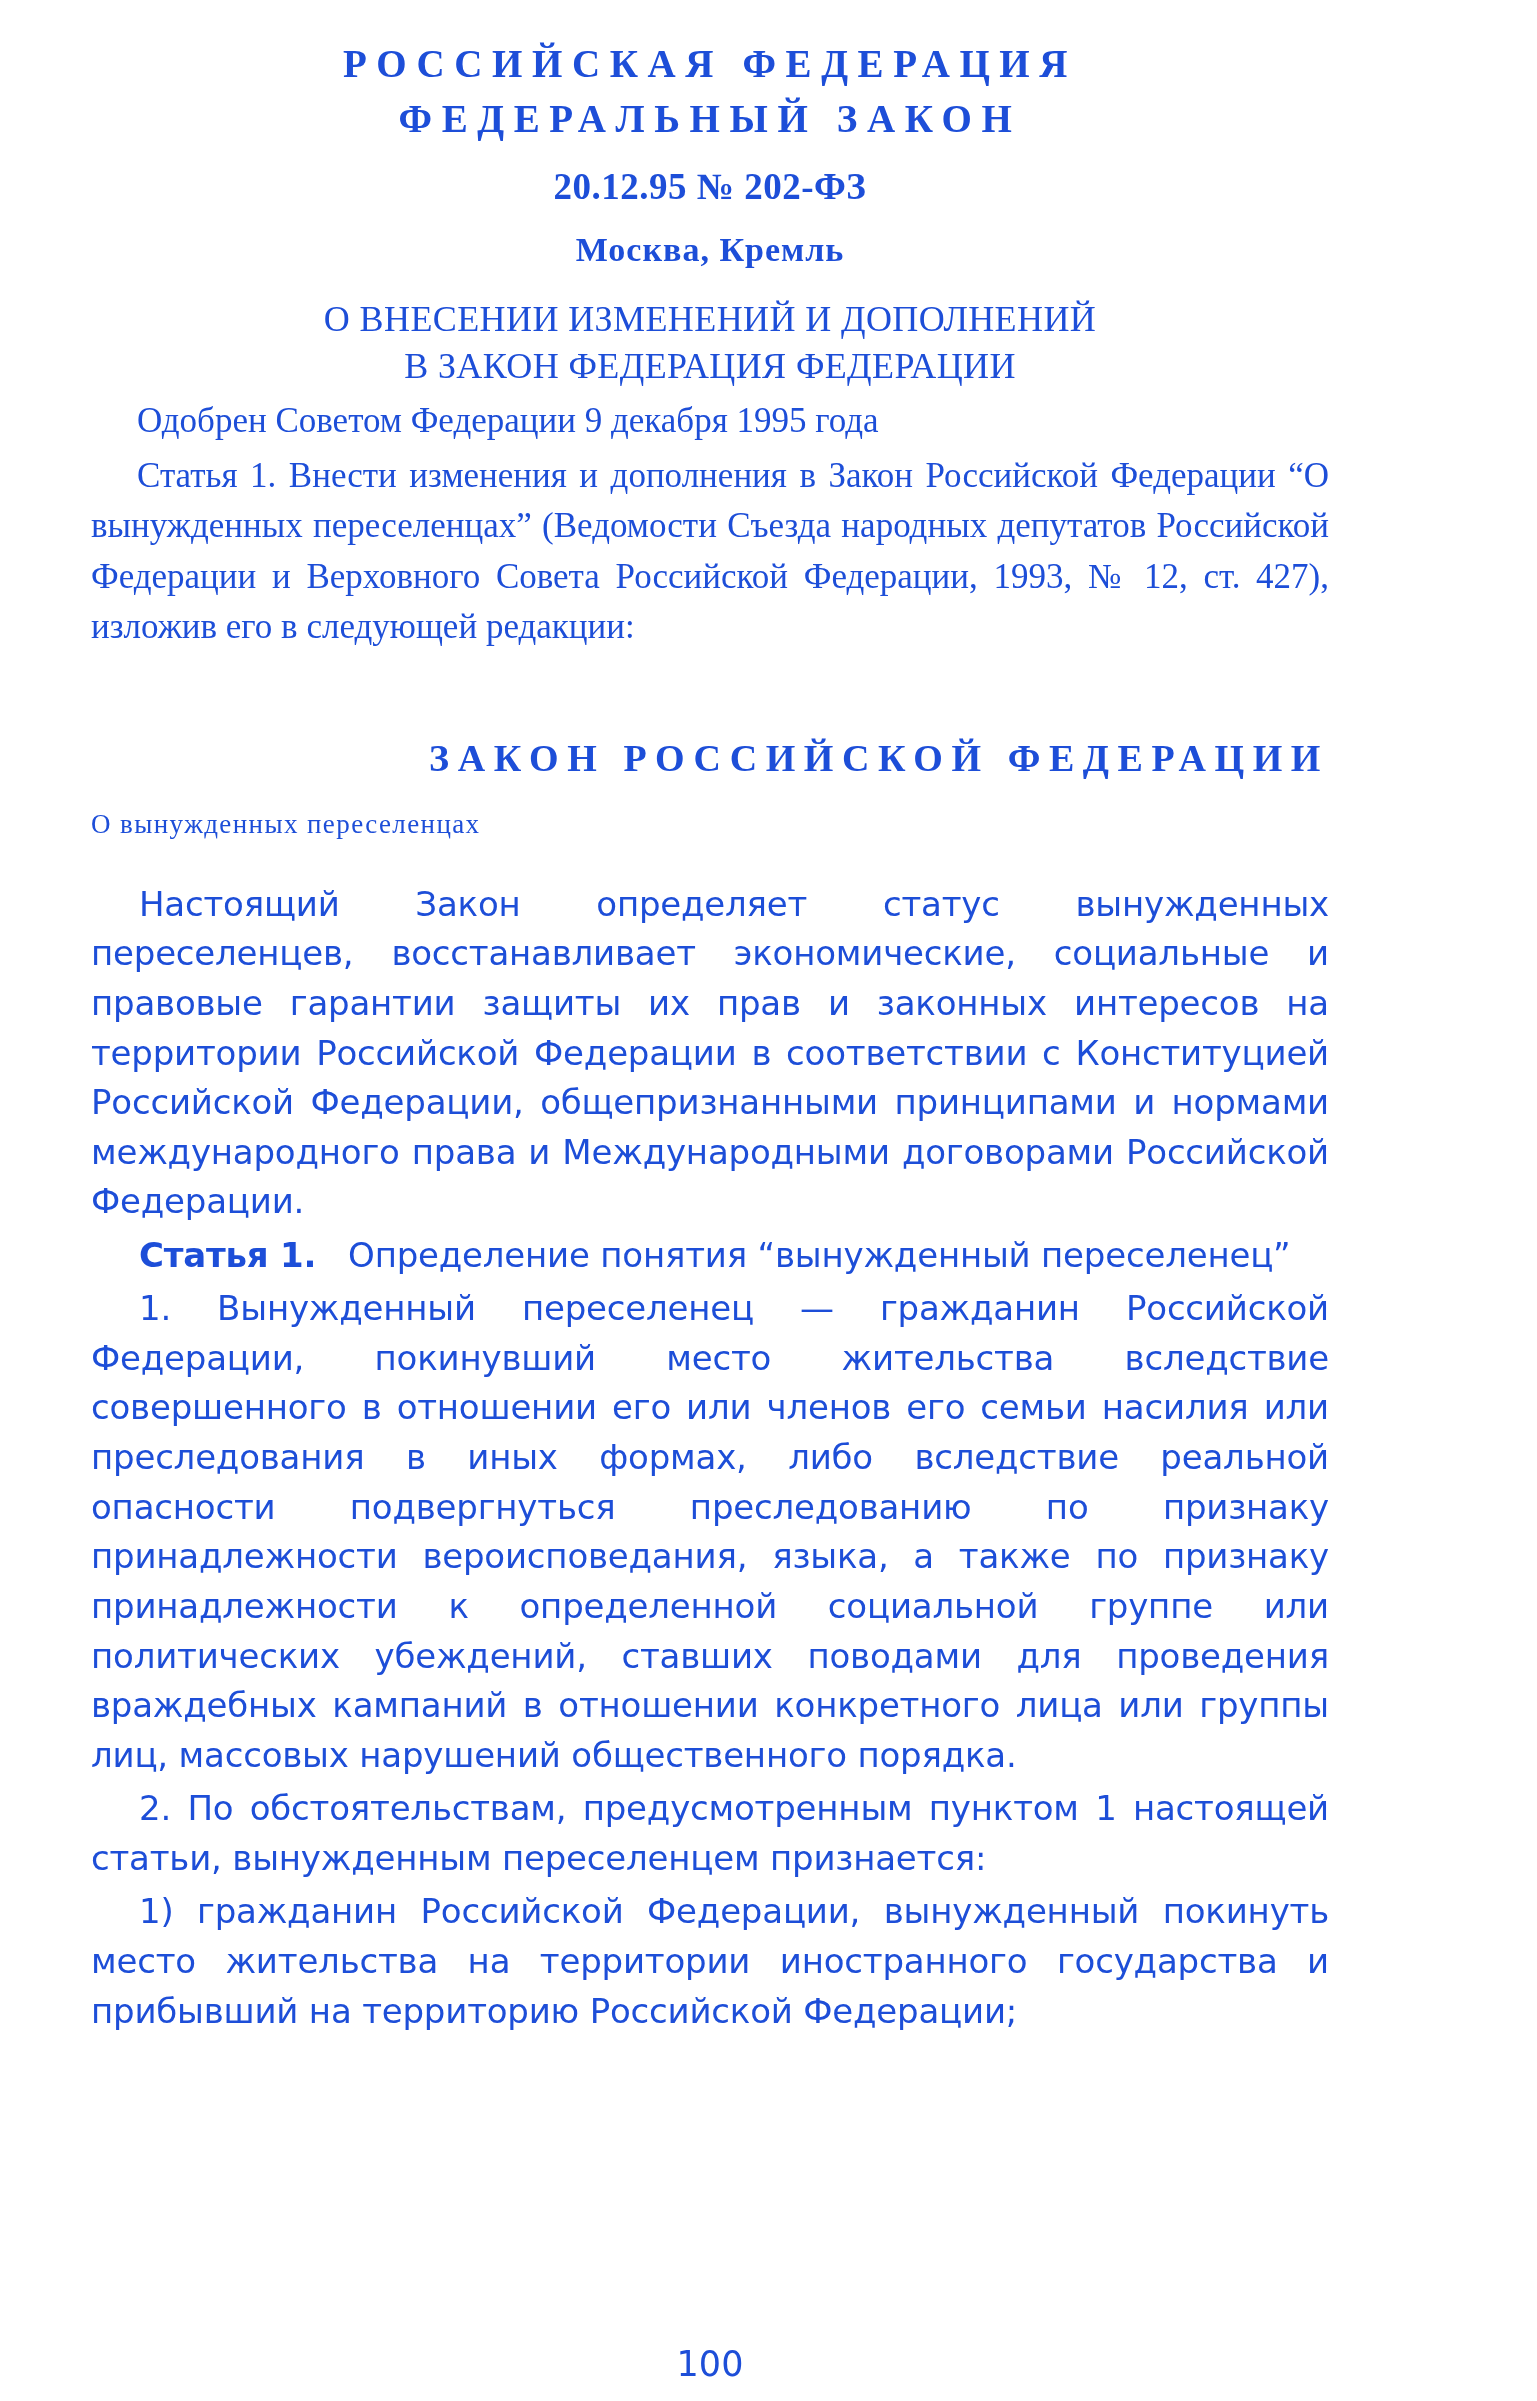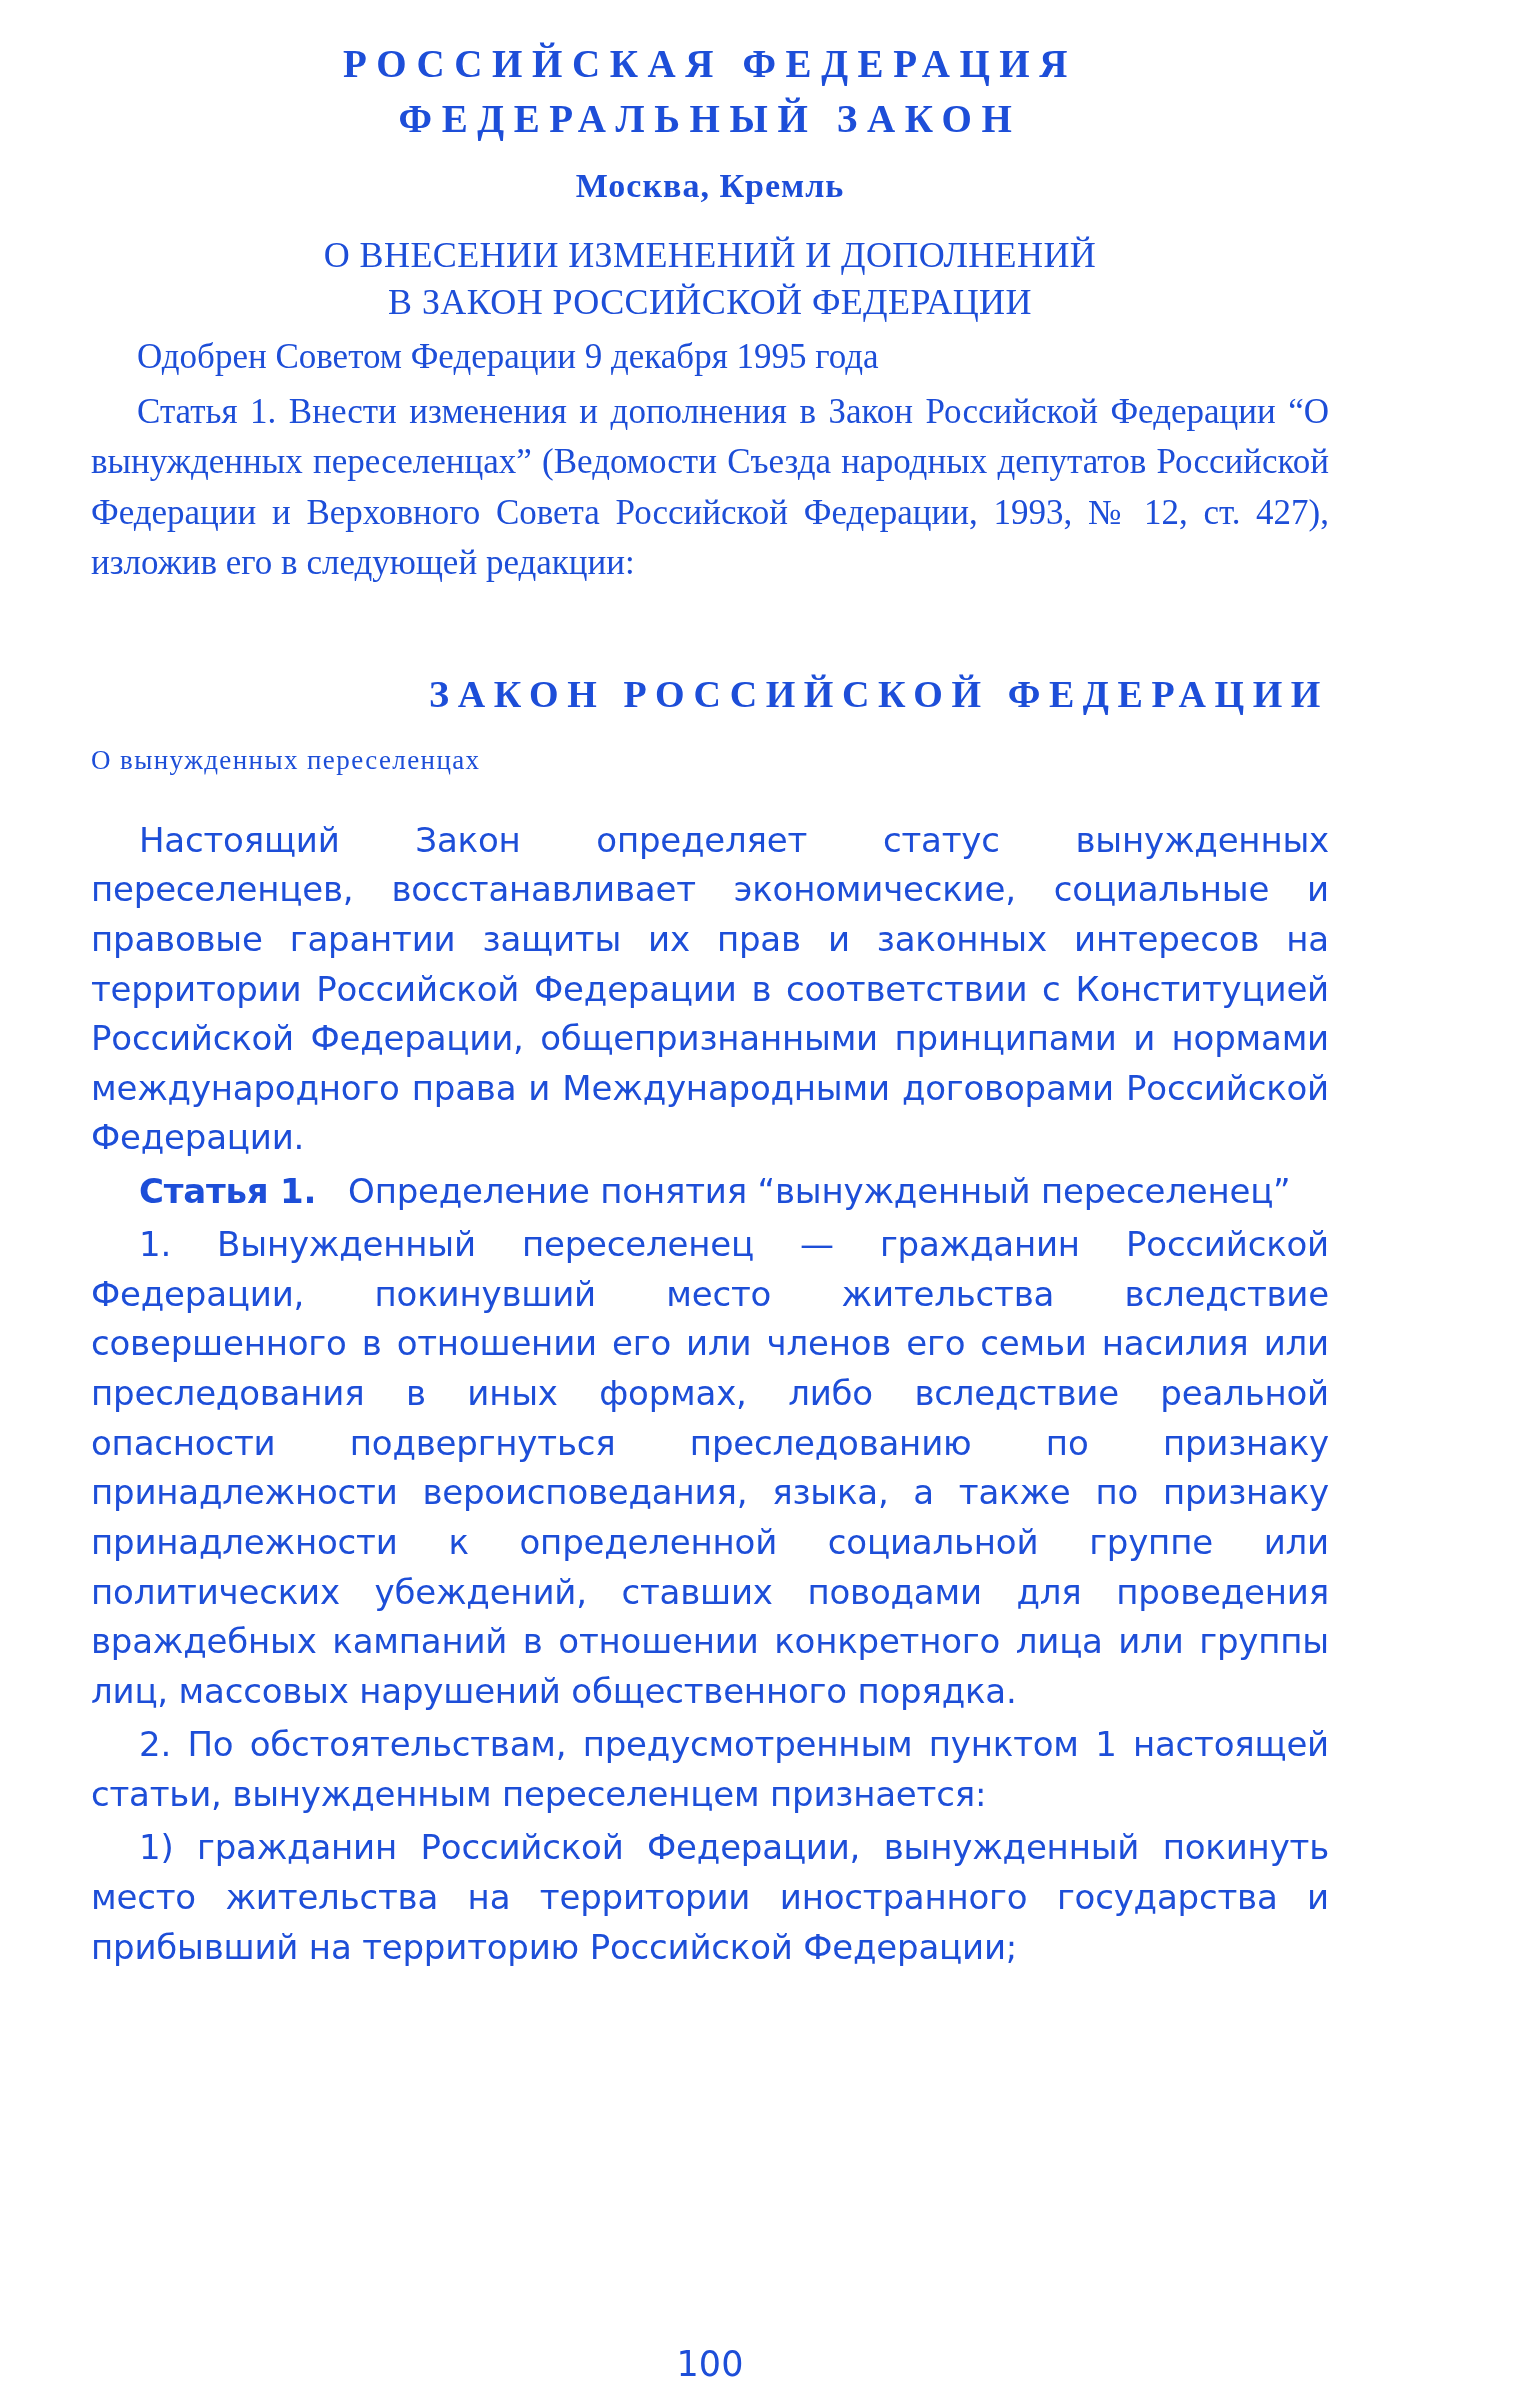--- a/index.html
+++ b/index.html
@@ -113,25 +113,26 @@
     font-family: "DejaVu Sans", sans-serif;
   }
 </style>
 </head>
 <body>
 
 <div class="page">
 
   <div class="hdr-line1">РОССИЙСКАЯ ФЕДЕРАЦИЯ</div>
   <div class="hdr-line2">ФЕДЕРАЛЬНЫЙ ЗАКОН</div>
+  <div class="hdr-number">20.12.95 № 202-ФЗ</div>
   <div class="hdr-place">Москва, Кремль</div>
 
   <div class="hdr-title">
     <div>О ВНЕСЕНИИ ИЗМЕНЕНИЙ И ДОПОЛНЕНИЙ</div>
-    <div>В ЗАКОН РОССИЙСКОЙ ФЕДЕРАЦИИ</div>
+    <div>В ЗАКОН ФЕДЕРАЦИЯ ФЕДЕРАЦИИ</div>
   </div>
 
   <div class="adopt second">Одобрен Советом Федерации 9 декабря 1995 года</div>
 
   <div class="para">Статья 1. Внести изменения и дополнения в Закон Российской Федерации “О вынужденных переселенцах” (Ведомости Съезда народных депутатов Российской Федерации и Верховного Совета Российской Федерации, 1993, № 12, ст. 427), изложив его в следующей редакции:</div>
 
   <div class="law-heading">ЗАКОН РОССИЙСКОЙ ФЕДЕРАЦИИ</div>
   <div class="law-subheading">О вынужденных переселенцах</div>
 
   <div class="body-block">

